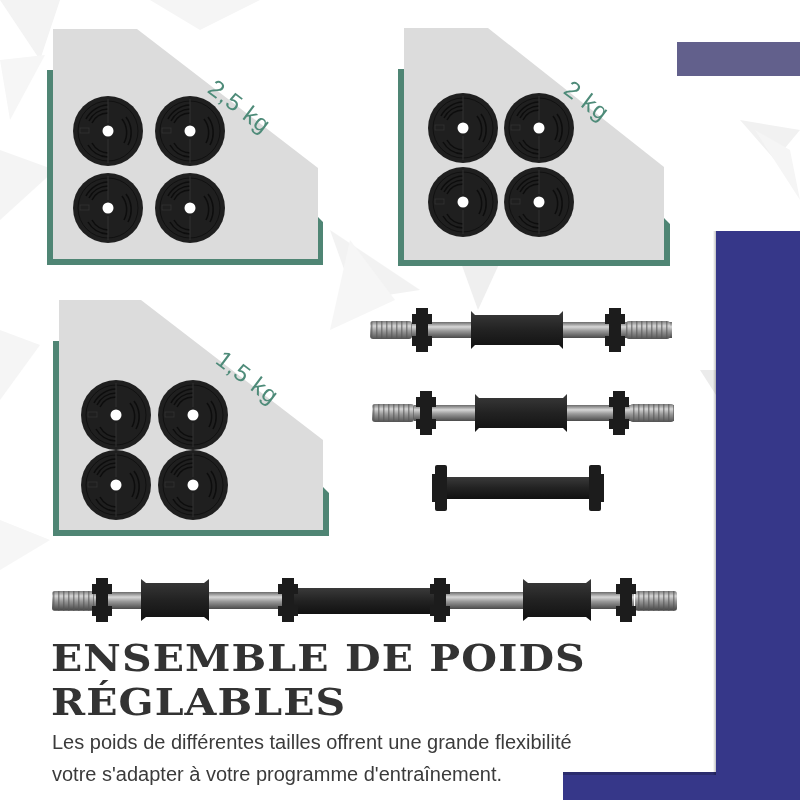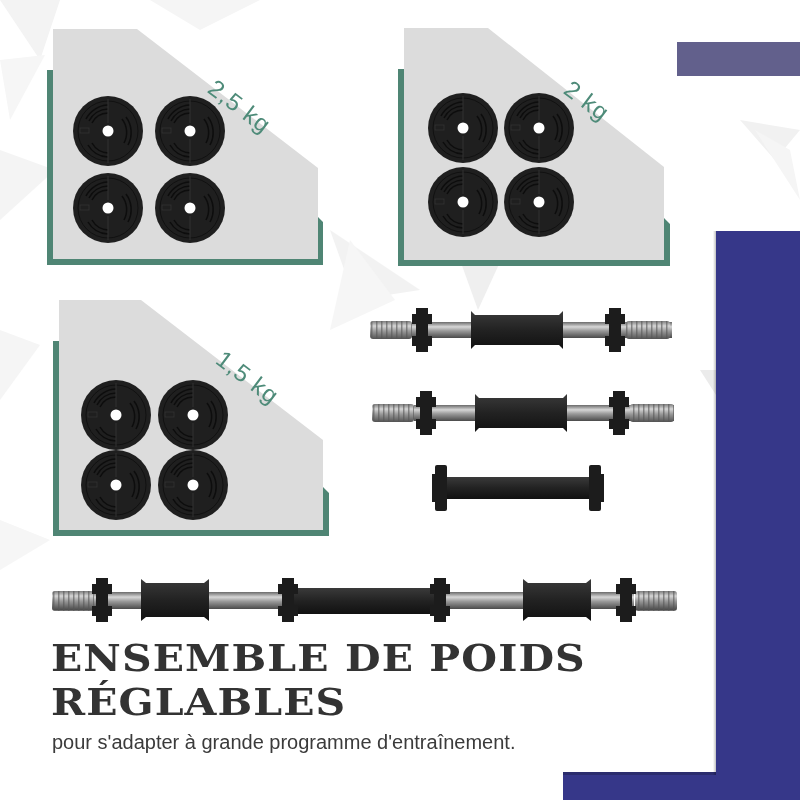--- a/index.html
+++ b/index.html
@@ -193,14 +193,15 @@
   <use href="#collar" x="390" y="30"></use>
   <use href="#collar" x="576" y="30"></use>
 </svg>
 
 <div class="headline">
   <div>ENSEMBLE DE POIDS</div>
   <div>RÉGLABLES</div>
 </div>
 
 <div class="desc">
-  <div>pour s'adapter à grande programme d'entraînement.</div>
+  <div>Les poids de différentes tailles offrent une grande flexibilité</div>
+  <div>votre s'adapter à votre programme d'entraînement.</div>
 </div>
 
 </body></html>

